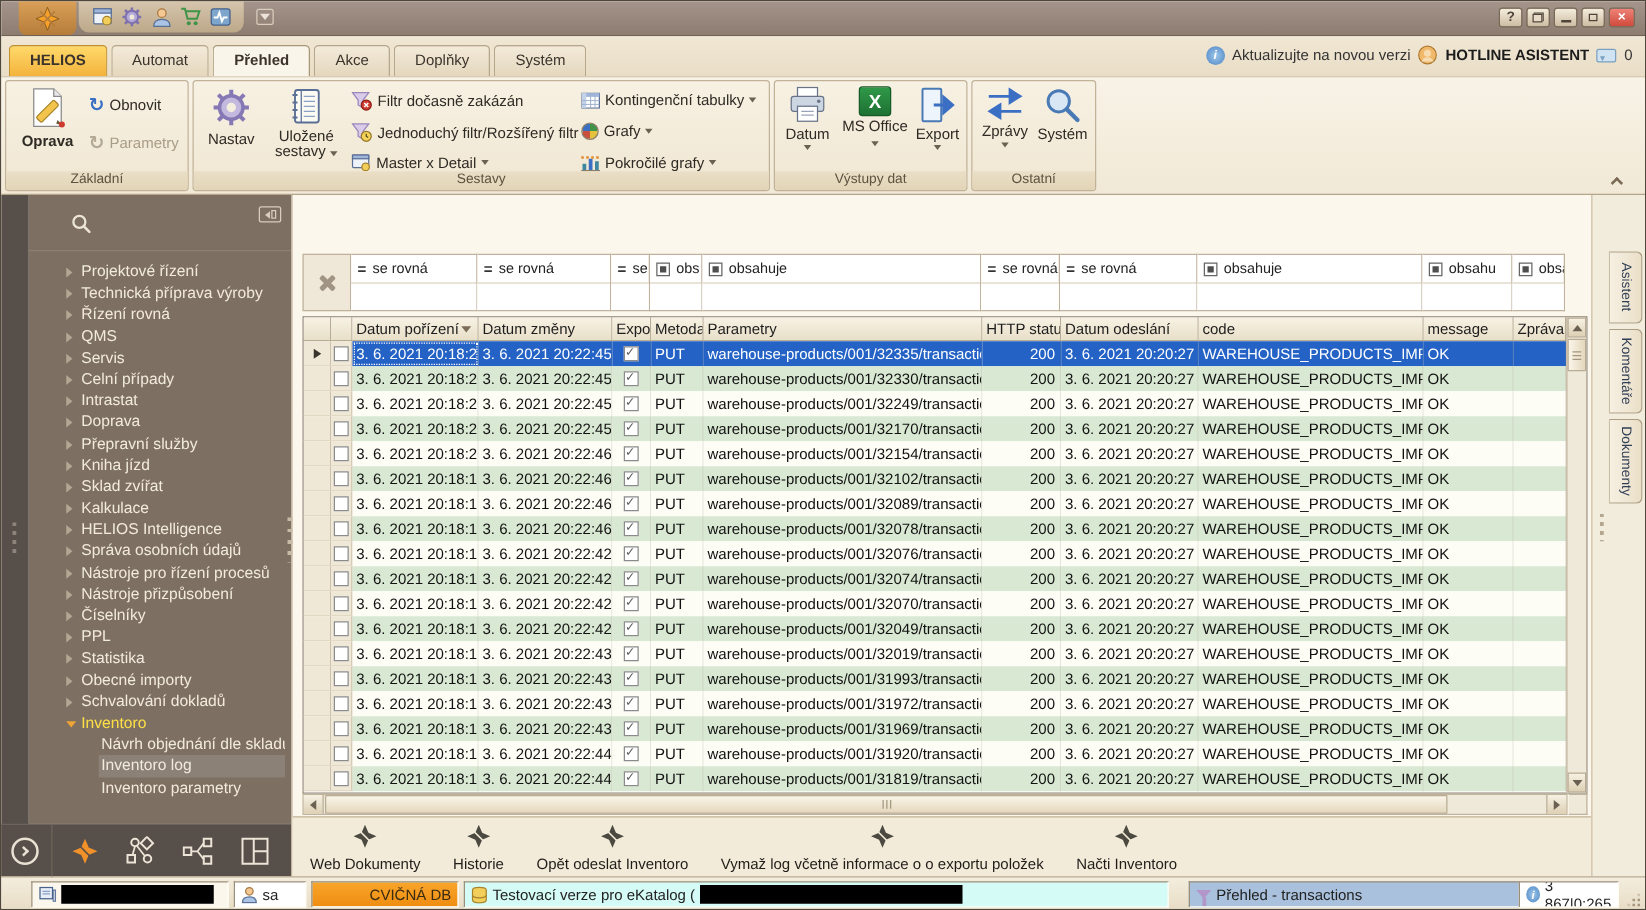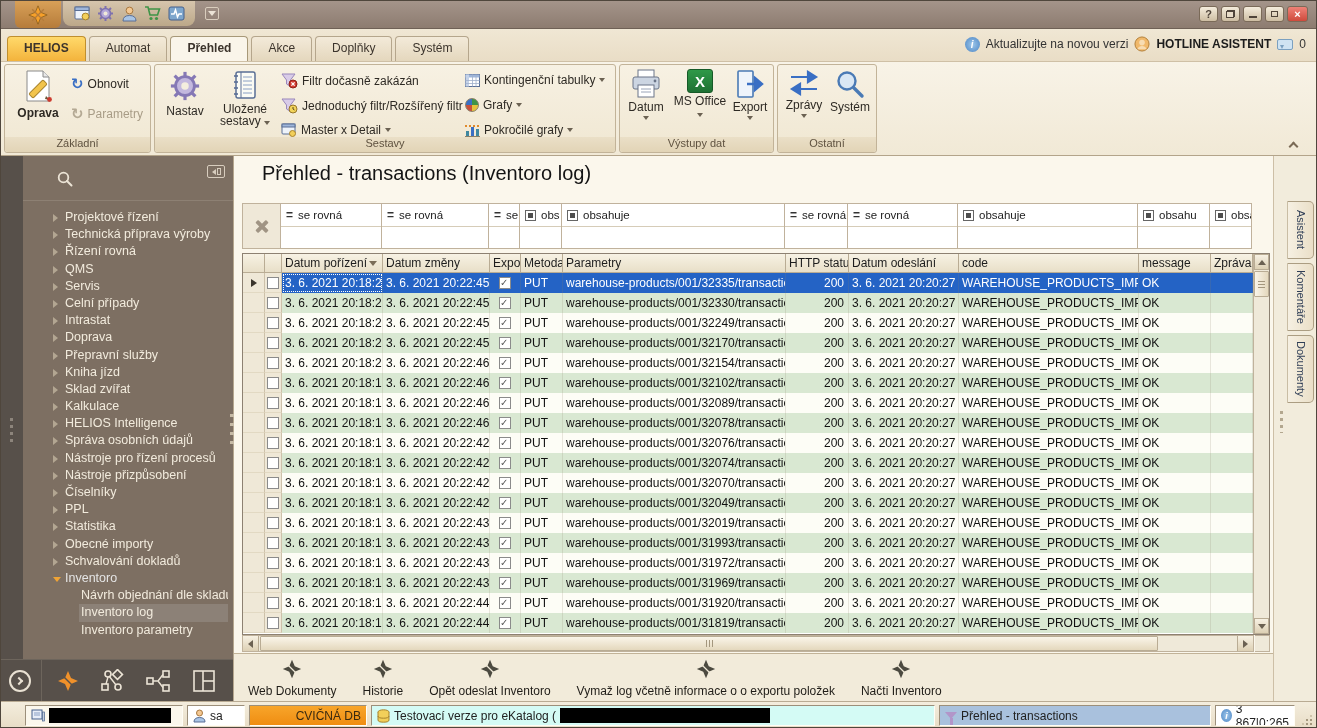--- a/index.html
+++ b/index.html
@@ -87,21 +87,21 @@
   .sb-search { position:absolute; left:0; top:0; width:100%; height:45px; border-bottom:1px solid #8d8073; }
   .sb-collapse { position:absolute; right:8px; top:9px; width:18px; height:13px; border:1px solid #d8cdbe; border-radius:2px;
     display:flex; align-items:center; justify-content:center; gap:1px; }
   .sb-collapse i { width:4px; height:7px; border:1px solid #d8cdbe; display:block; }
   .sb-collapse b { width:0; height:0; border-top:3px solid transparent; border-bottom:3px solid transparent; border-right:4px solid #d8cdbe; display:block; }
   .sb-tree { position:absolute; left:0; top:53px; width:100%; }
   .titem { position:relative; height:17.2px; line-height:17.2px; font-size:12.5px; color:#f2ebdd;
     padding-left:42px; white-space:nowrap; overflow:hidden; }
   .titem .arr { position:absolute; left:30px; top:5px; width:0; height:0;
     border-top:4px solid transparent; border-bottom:4px solid transparent; border-left:5px solid #b3a692; }
-  .titem.orange { color:#e5e5e5; }
+  .titem.orange { color:#fde047; }
   .titem.orange .arr { border-left:none; border-left:4px solid transparent; border-right:4px solid transparent; border-top:5px solid #f0a435; top:7px; }
   .citem { position:relative; height:17.2px; line-height:17.2px; font-size:12.5px; color:#f2ebdd;
     margin-left:56px; margin-right:5px; padding-left:2px; white-space:nowrap; overflow:hidden; }
   .citem.selected { background:#8c8177; }
   .sb-footer { position:absolute; left:0; top:658px; width:232px; height:42px; background:#57504a; border-top:1px solid #6d655c;
     display:flex; align-items:center; }
   .sbf-circle { width:22px; height:22px; border:2px solid #e9e1d3; border-radius:50%; margin-left:8px;
     display:flex; align-items:center; justify-content:center; }
   .sbf-circle b { width:6px; height:6px; border-top:2px solid #e9e1d3; border-right:2px solid #e9e1d3; transform:rotate(45deg); margin-left:-2px; }
   .sbf-div { width:1px; height:42px; background:#6d655c; margin-left:10px; }
@@ -177,21 +177,21 @@
   .splitter-dots { position:absolute; left:229px; top:413px; width:4px; height:36px;
     background:repeating-linear-gradient(#c7bba6 0 3px, transparent 3px 9px); }
 
   
   .statusbar { position:absolute; left:0; top:700px; width:100%; height:28px;
     background:linear-gradient(#f4eddd,#e7dcc5); border-top:1px solid #b9ab93; }
   .spanel { position:absolute; top:3px; height:21px; border:1px solid; border-color:#9c8f7a #fffdf5 #fffdf5 #9c8f7a;
     background:#fbf7ec; display:flex; align-items:center; gap:4px; padding:0 5px; font-size:12px; color:#222; overflow:hidden; }
   .spanel.orange { background:linear-gradient(#f8a52a,#ef8d12); justify-content:flex-end; color:#3a2a10; }
   .spanel.cyan { background:#d4fbf5; }
-  .spanel.blue { background:#a9c1dd; }
+  .spanel.blue { background:#a9c1dd;margin-left:12px; }
   .redact { height:15px; background:#000; flex:none; }
   .grip { position:absolute; right:4px; bottom:4px; width:10px; height:10px; }
   .grip::before { content:""; position:absolute; right:0; bottom:0; width:2px; height:2px; background:#a4977e;
     box-shadow:-4px 0 #a4977e, 0 -4px #a4977e, -8px 0 #cfc4ab, 0 -8px #cfc4ab, -4px -4px #a4977e; }
   .funnel-sm { width:0; height:0; border-left:6px solid transparent; border-right:6px solid transparent; border-top:7px solid #b295c9; position:relative; }
   .funnel-sm::after { content:""; position:absolute; left:-1.5px; top:-1px; width:3px; height:7px; background:#b295c9; }
 </style>
 </head>
 <body>
 
@@ -521,21 +521,20 @@
       </svg>
       <svg width="24" height="24" viewBox="0 0 24 24">
         <rect x="2" y="2" width="20" height="20" fill="none" stroke="#ece4d6" stroke-width="1.6"></rect>
         <line x1="11" y1="2" x2="11" y2="22" stroke="#ece4d6" stroke-width="1.6"></line>
         <line x1="11" y1="12" x2="22" y2="12" stroke="#ece4d6" stroke-width="1.6"></line>
       </svg>
     </div>
   </div>
 
   <main class="content">
-    <h1>Přehled - transactions (Inventoro log)</h1>
 
     <div class="filterrow" id="filters">
       <div class="fx">
           <span class="x-glyph"></span>
         </div>
     <div class="fcell" style="width: 101px;">
           <div class="fop">
             <span class="f-eq">=</span>
             <span>se rovná</span>
           </div>

